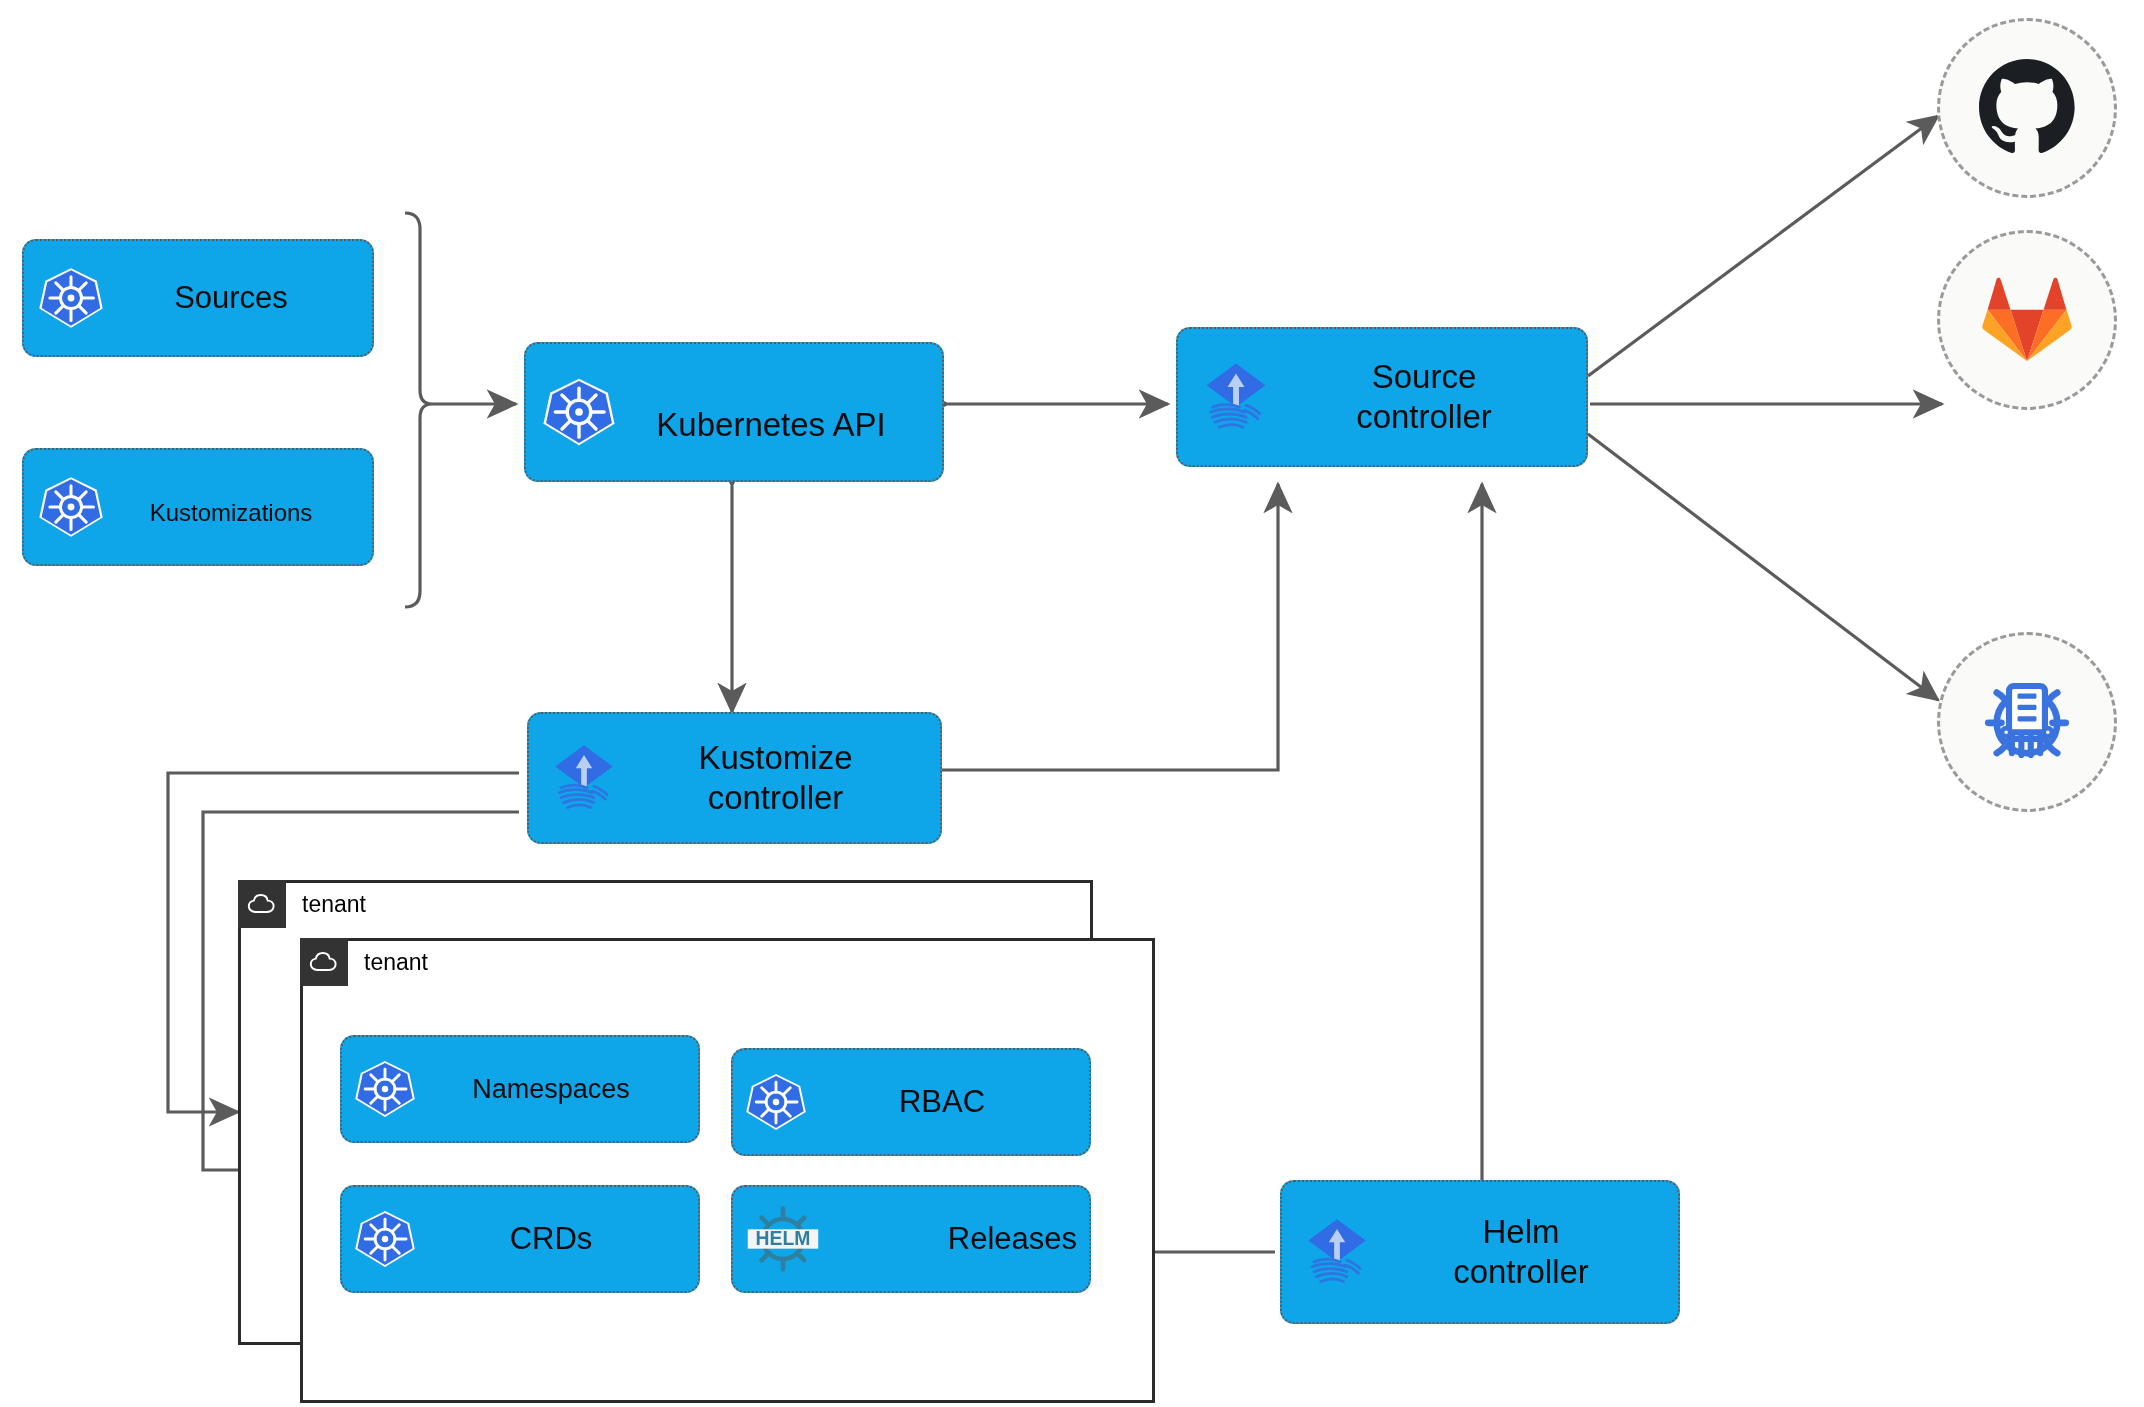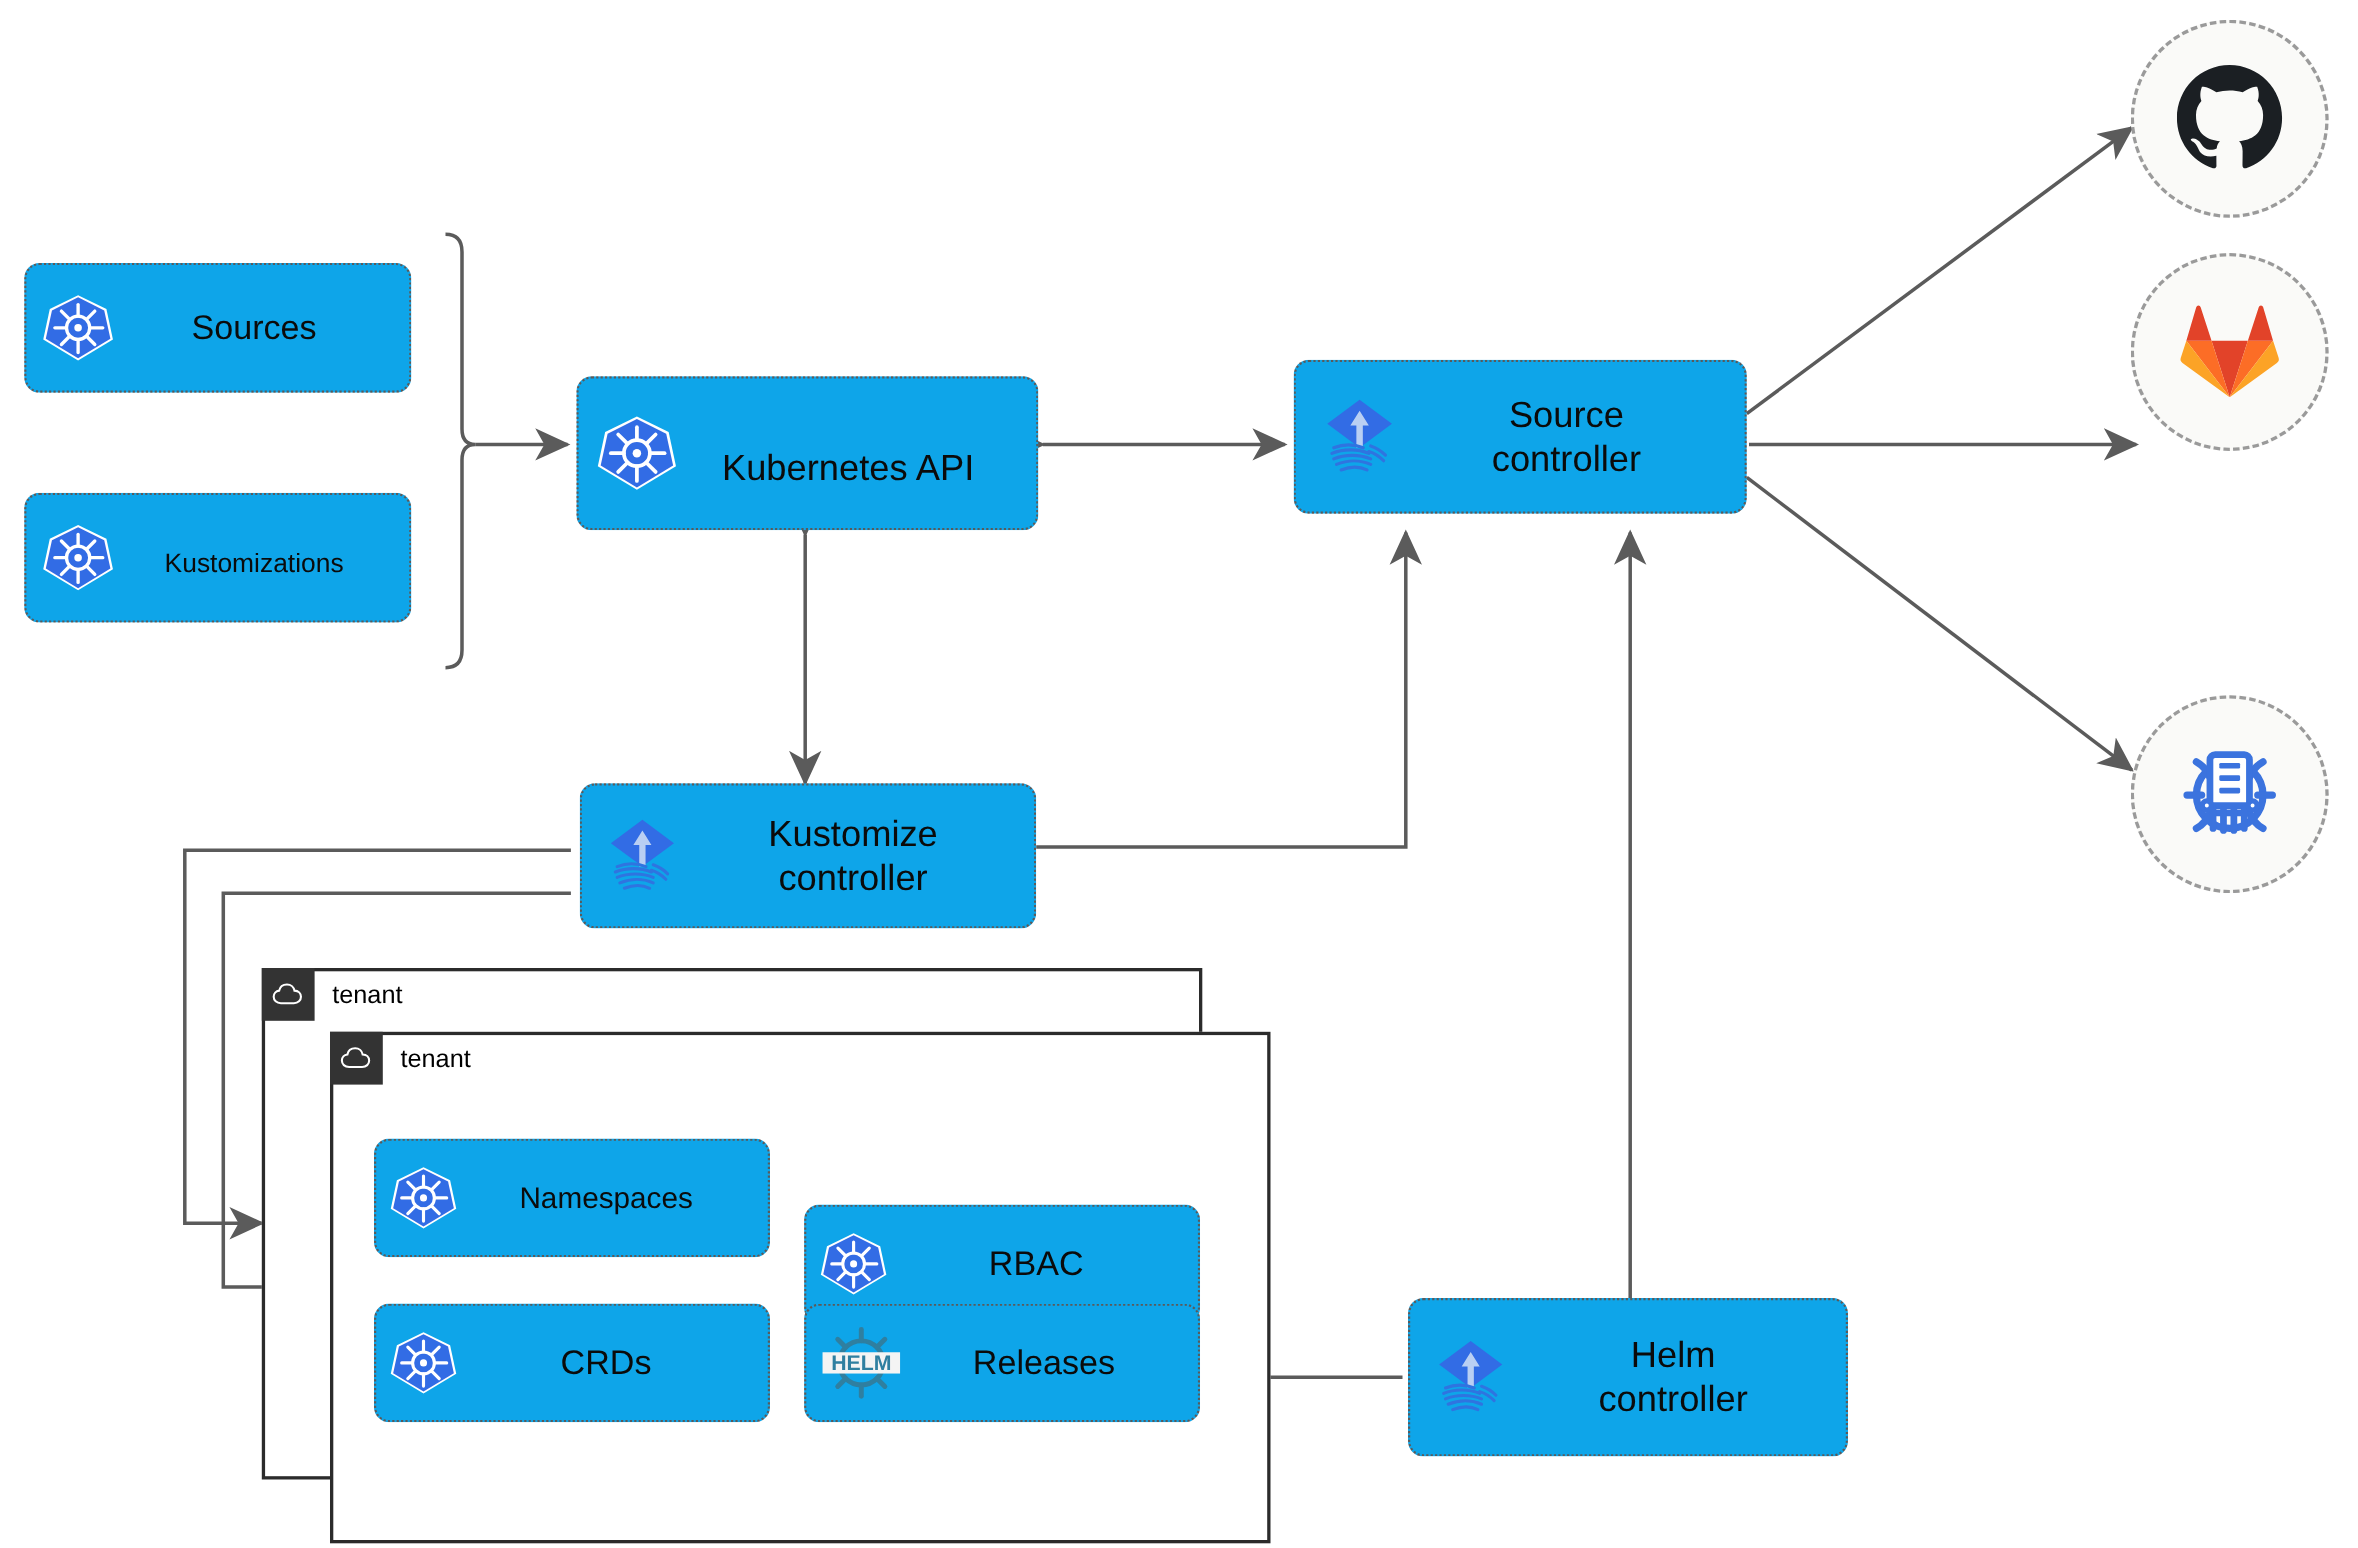--- a/index.html
+++ b/index.html
@@ -253,21 +253,21 @@
             <line x1="62" y1="62" x2="73" y2="73"></line>
           <line x1="73" y1="27" x2="62" y2="38"></line>
             <line x1="38" y1="62" x2="27" y2="73"></line>
         </g>
         <circle cx="50" cy="50" r="5.2" fill="#ffffff"></circle>
       </svg>
     </span>
     <span class="lbl" style="font-size:27px;">Namespaces</span>
   </div>
 
-  <div class="card" style="left:731px;top:1095px;width:360px;height:108px;padding:0 12px;">
+  <div class="card" style="left:731px;top:1048px;width:360px;height:108px;padding:0 12px;">
     <span class="ico">
       <svg width="62" height="62" viewBox="0 0 100 100">
         <polygon points="50,5 89,24 98,66 50,95 2,66 11,24" fill="#ffffff"></polygon>
         <polygon points="50,8 86,26 94.5,65 50,92 5.5,65 14,26" fill="#326CE5"></polygon>
         <g fill="none" stroke="#ffffff" stroke-width="4.6" stroke-linecap="round">
           <circle cx="50" cy="50" r="16"></circle>
           <line x1="50" y1="18" x2="50" y2="34"></line>
             <line x1="50" y1="66" x2="50" y2="84"></line>
           <line x1="18" y1="50" x2="34" y2="50"></line>
             <line x1="66" y1="50" x2="84" y2="50"></line>
@@ -316,21 +316,21 @@
           <line x1="84" y1="50" x2="99" y2="50"></line>
           <line x1="34.5" y1="29.5" x2="24" y2="19"></line>
           <line x1="75.5" y1="70.5" x2="86" y2="81"></line>
           <line x1="75.5" y1="29.5" x2="86" y2="19"></line>
           <line x1="34.5" y1="70.5" x2="24" y2="81"></line>
         </g>
         <rect x="4" y="36" width="102" height="28" fill="#f4f4f4"></rect>
         <text x="55" y="59" font-family="'Liberation Sans',sans-serif" font-size="28" font-weight="bold" fill="#2F7FA0" text-anchor="middle">HELM</text>
       </svg>
     </span>
-    <span class="lbl" style="font-size:31px;">Releases</span>
+    <span class="lbl" style="font-size:31px;text-align:right;">Releases</span>
   </div>
 
   <div class="circ" style="left:1937px;top:18px;width:180px;height:180px;">
     <span>
       <svg width="96" height="96" viewBox="0 0 98 96">
         <path fill="#1B1F23" fill-rule="evenodd" d="M48.854 0C21.839 0 0 22 0 49.217c0 21.756 13.993 40.172 33.405 46.69 2.427.49 3.316-1.059 3.316-2.362 0-1.141-.08-5.052-.08-9.127-13.59 2.934-16.42-5.867-16.42-5.867-2.184-5.704-5.42-7.17-5.42-7.17-4.448-3.015.324-3.015.324-3.015 4.934.326 7.523 5.052 7.523 5.052 4.367 7.496 11.404 5.378 14.235 4.074.404-3.178 1.699-5.378 3.074-6.6-10.839-1.141-22.243-5.378-22.243-24.283 0-5.378 1.94-9.778 5.014-13.2-.485-1.222-2.184-6.275.486-13.038 0 0 4.125-1.304 13.426 5.052a46.97 46.97 0 0 1 12.214-1.63c4.125 0 8.33.571 12.213 1.63 9.302-6.356 13.427-5.052 13.427-5.052 2.67 6.763.97 11.816.485 13.038 3.155 3.422 5.015 7.822 5.015 13.2 0 18.905-11.404 23.06-22.324 24.283 1.78 1.548 3.316 4.481 3.316 9.126 0 6.6-.08 11.897-.08 13.526 0 1.304.89 2.853 3.316 2.364 19.412-6.52 33.405-24.935 33.405-46.691C97.707 22 75.788 0 48.854 0z"></path>
       </svg>
     </span>
   </div>
 

